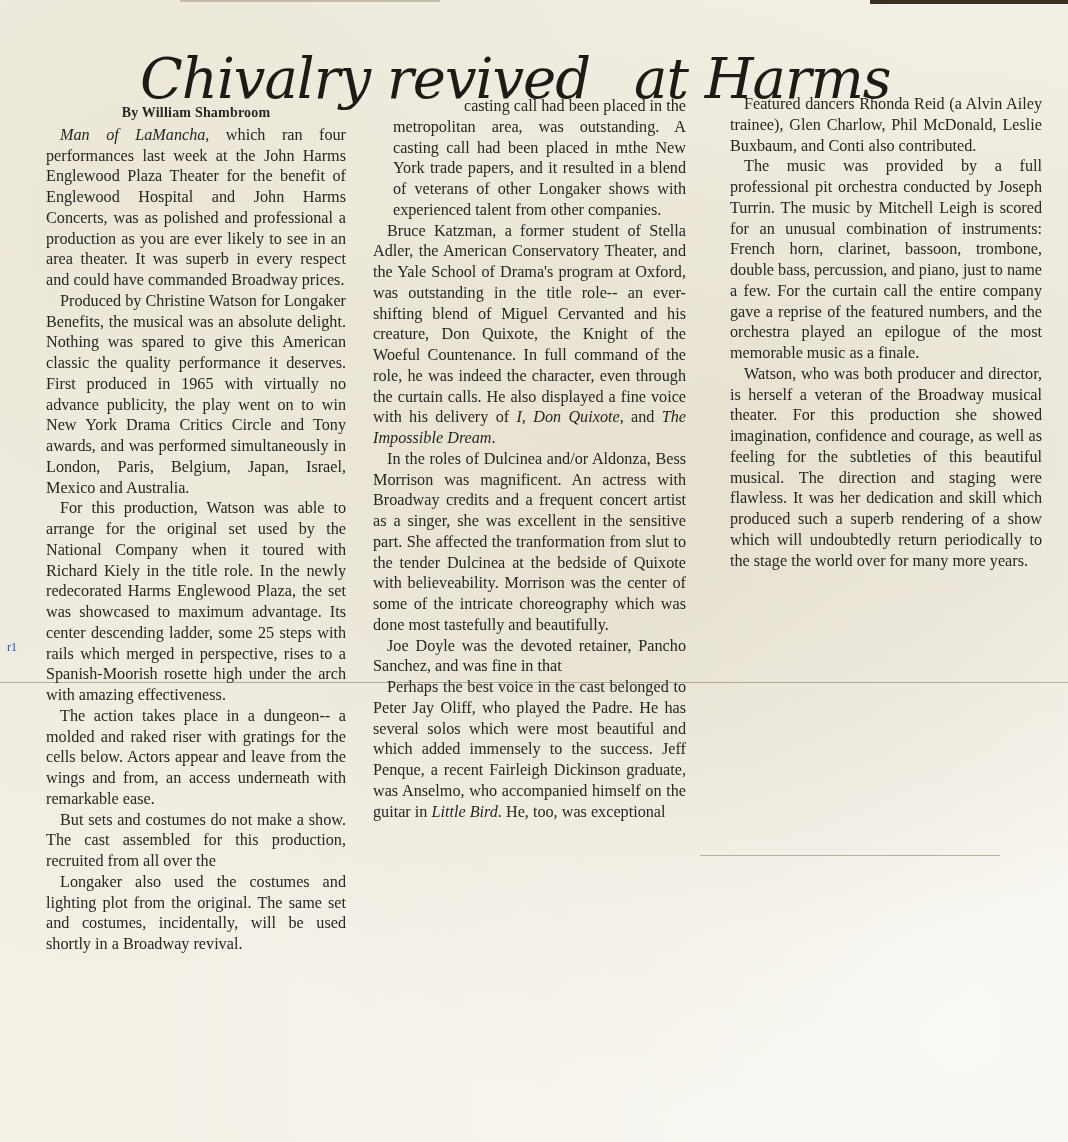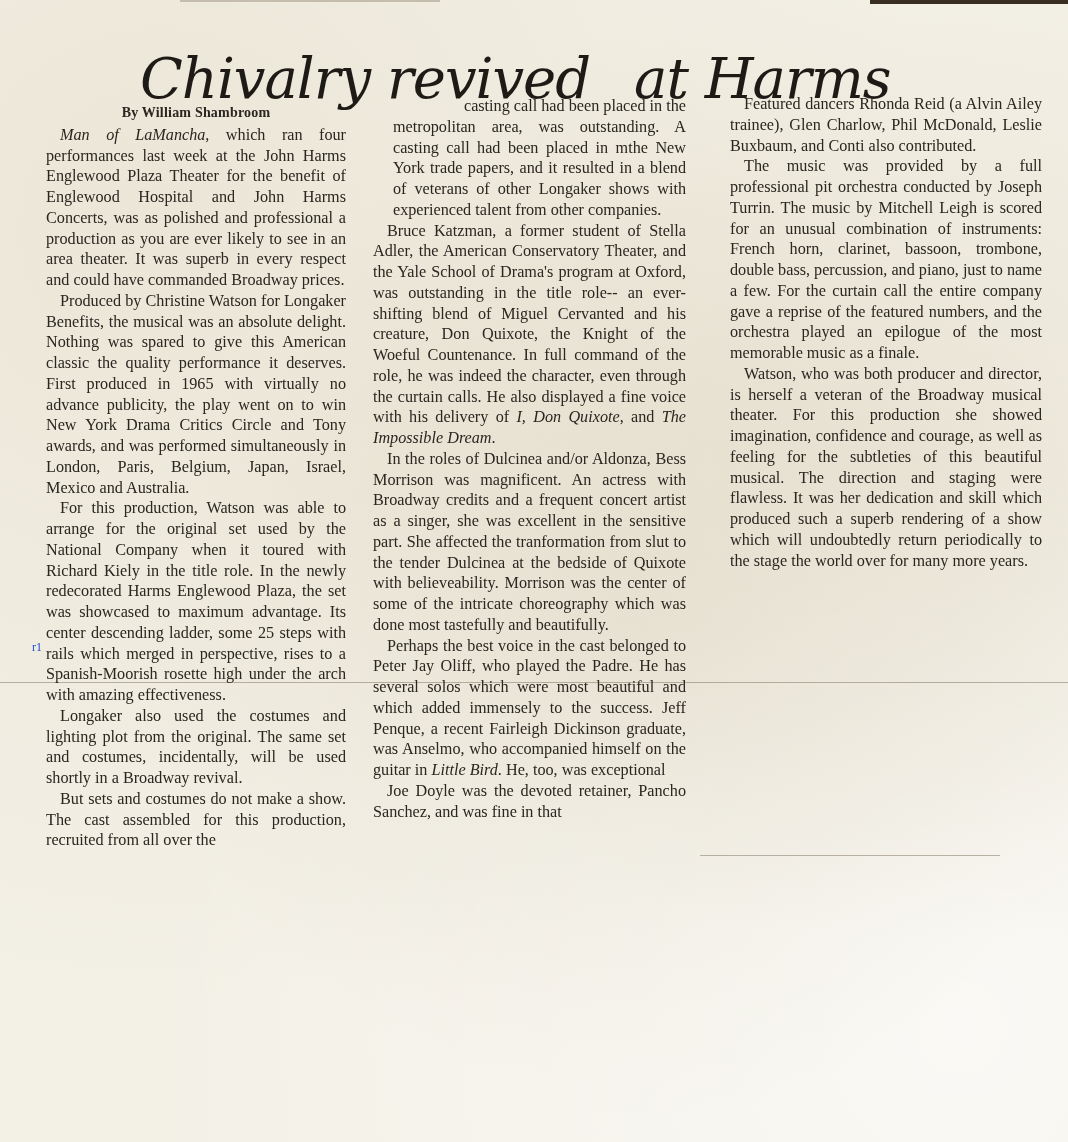--- a/index.html
+++ b/index.html
@@ -87,21 +87,21 @@
       letter-spacing: 0.2px;
     }
     .col1 { left: 46px; top: 103px; width: 300px; }
     .col2 { left: 368px; top: 76px; width: 318px; }
     .col2 .lead { text-align: right; text-indent: 0; margin-left: -6px; margin-top: 20px; }
     .col3 { left: 730px; top: 94px; width: 312px; }
     .col2 .body { padding-left: 5px; }
     em { }
     .margin-mark {
       position: absolute;
-      left: 32px;
+      left: 7px;
       top: 640px;
       font-size: 12px;
       color: #1d4ed8;
     }
   </style>
 </head>
 <body>
 
 <div class="paper-tint"></div>
 <div class="top-edge"></div>
@@ -111,32 +111,33 @@
 
 <h1 class="headline"><span>Chivalry revived</span><span class="gap"></span><span>at Harms</span></h1>
 
 <span class="margin-mark">r1</span>
 
 <div class="col col1">
   <div class="byline">By William Shambroom</div>
   <p><em>Man of LaMancha</em><span>, which ran four performances last week at the John Harms Englewood Plaza Theater for the benefit of Englewood Hospital and John Harms Concerts, was as polished and professional a production as you are ever likely to see in an area theater. It was superb in every respect and could have commanded Broadway prices.</span></p>
   <p>Produced by Christine Watson for Longaker Benefits, the musical was an absolute delight. Nothing was spared to give this American classic the quality performance it deserves. First produced in 1965 with virtually no advance publicity, the play went on to win New York Drama Critics Circle and Tony awards, and was performed simultaneously in London, Paris, Belgium, Japan, Israel, Mexico and Australia.</p>
   <p>For this production, Watson was able to arrange for the original set used by the National Company when it toured with Richard Kiely in the title role. In the newly redecorated Harms Englewood Plaza, the set was showcased to maximum advantage. Its center descending ladder, some 25 steps with rails which merged in perspective, rises to a Spanish-Moorish rosette high under the arch with amazing effectiveness.</p>
+  <p>The action takes place in a dungeon-- a molded and raked riser with gratings for the cells below. Actors appear and leave from the wings and from, an access underneath with remarkable ease.</p>
+  <p>But sets and costumes do not make a show. The cast assembled for this production, recruited from all over the</p>
   <p>Longaker also used the costumes and lighting plot from the original. The same set and costumes, incidentally, will be used shortly in a Broadway revival.</p>
-  <p>But sets and costumes do not make a show. The cast assembled for this production, recruited from all over the</p>
 </div>
 
 <div class="col col2">
   <p class="lead">casting call had been placed in the</p>
   <div class="body">
     <p class="noindent">metropolitan area, was outstanding. A casting call had been placed in mthe New York trade papers, and it resulted in a blend of veterans of other Longaker shows with experienced talent from other companies.</p>
     <p><span>Bruce Katzman, a former student of Stella Adler, the American Conservatory Theater, and the Yale School of Drama's program at Oxford, was outstanding in the title role-- an ever-shifting blend of Miguel Cervanted and his creature, Don Quixote, the Knight of the Woeful Countenance. In full command of the role, he was indeed the character, even through the curtain calls. He also displayed a fine voice with his delivery of </span><em>I, Don Quixote</em><span>, and </span><em>The Impossible Dream</em><span>.</span></p>
     <p>In the roles of Dulcinea and/or Aldonza, Bess Morrison was magnificent. An actress with Broadway credits and a frequent concert artist as a singer, she was excellent in the sensitive part. She affected the tranformation from slut to the tender Dulcinea at the bedside of Quixote with believeability. Morrison was the center of some of the intricate choreography which was done most tastefully and beautifully.</p>
+    <p>Joe Doyle was the devoted retainer, Pancho Sanchez, and was fine in that</p>
     <p><span>Perhaps the best voice in the cast belonged to Peter Jay Oliff, who played the Padre. He has several solos which were most beautiful and which added immensely to the success. Jeff Penque, a recent Fairleigh Dickinson graduate, was Anselmo, who accompanied himself on the guitar in </span><em>Little Bird</em><span>. He, too, was exceptional</span></p>
-    <p>Joe Doyle was the devoted retainer, Pancho Sanchez, and was fine in that</p>
   </div>
 </div>
 
 <div class="col col3">
   <p>Featured dancers Rhonda Reid (a Alvin Ailey trainee), Glen Charlow, Phil McDonald, Leslie Buxbaum, and Conti also contributed.</p>
   <p>The music was provided by a full professional pit orchestra conducted by Joseph Turrin. The music by Mitchell Leigh is scored for an unusual combination of instruments: French horn, clarinet, bassoon, trombone, double bass, percussion, and piano, just to name a few. For the curtain call the entire company gave a reprise of the featured numbers, and the orchestra played an epilogue of the most memorable music as a finale.</p>
   <p>Watson, who was both producer and director, is herself a veteran of the Broadway musical theater. For this production she showed imagination, confidence and courage, as well as feeling for the subtleties of this beautiful musical. The direction and staging were flawless. It was her dedication and skill which produced such a superb rendering of a show which will undoubtedly return periodically to the stage the world over for many more years.</p>
 </div>
 
 </body></html>

